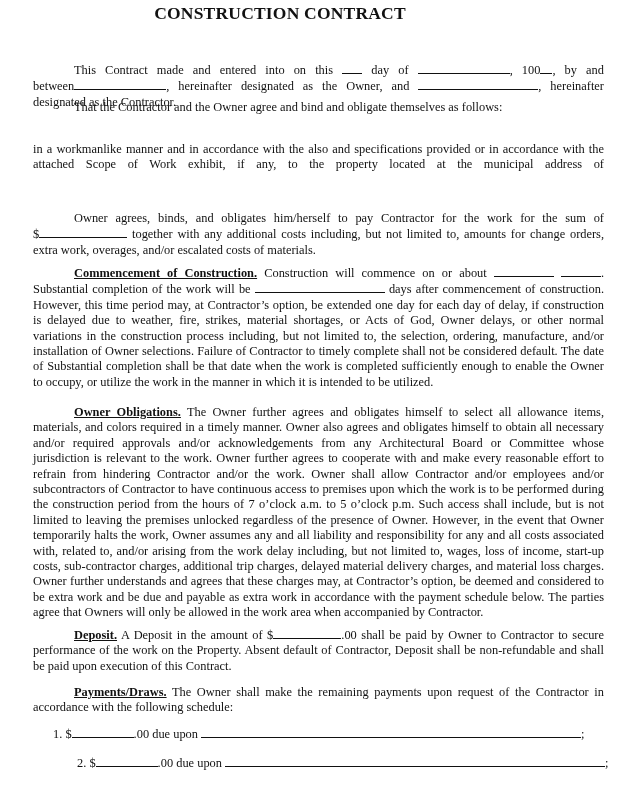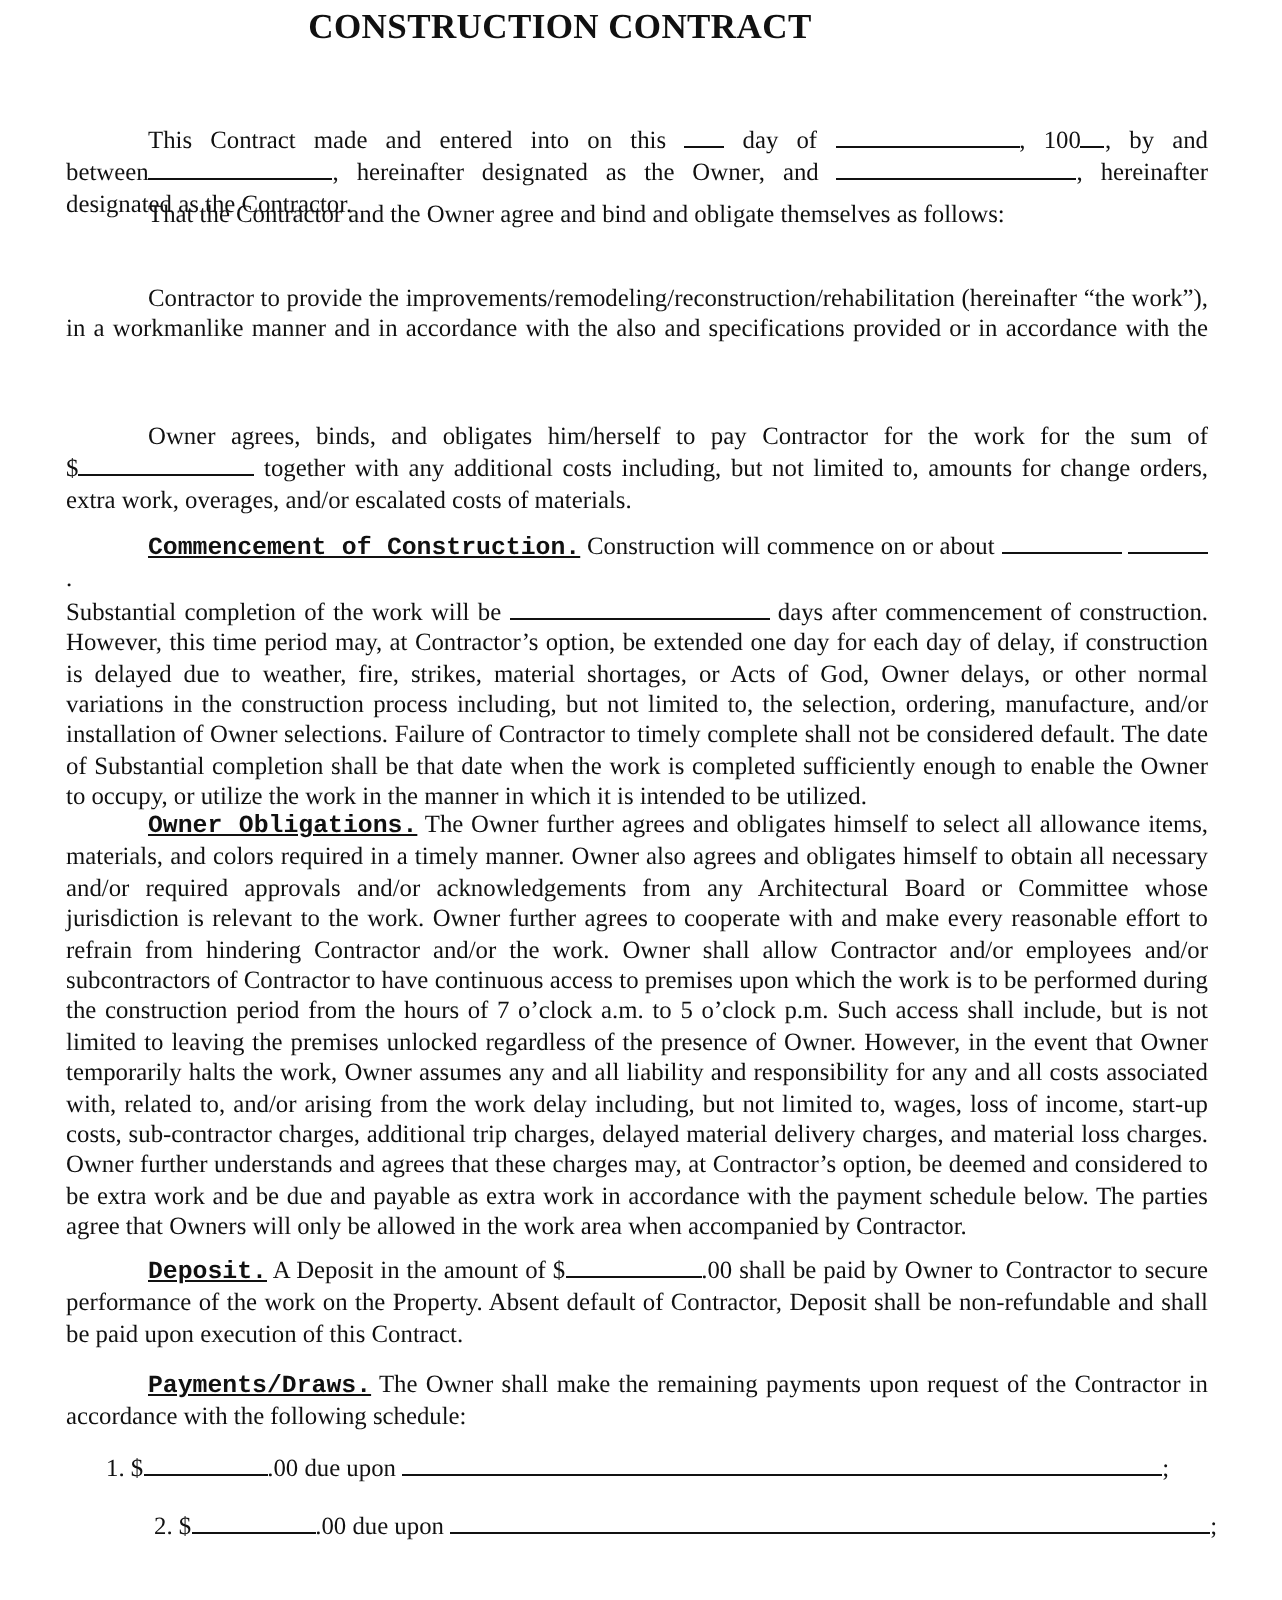--- a/index.html
+++ b/index.html
@@ -11,21 +11,21 @@
   .page { position: absolute; left: 0; top: 0; width: 641px; height: 800px; }
   .title {
     position: absolute; top: 6px; left: 0; width: 534px; text-align: center;
     font-weight: bold; font-size: 17.5px; letter-spacing: 0.2px; margin-left: 13px;
   }
   .para {
     position: absolute; left: 33px; width: 571px; text-align: justify;
     text-align-last: left;
   }
   .para .indent { display: inline-block; width: 41px; }
-  .heading { font-weight: bold; text-decoration: underline; font-family: Liberation Mono, monospace; }
+  .heading { font-weight: bold; text-decoration: underline; }
   .blank { display: inline-block; border-bottom: 1px solid #111; height: 11px; vertical-align: baseline; }
   .line { position: absolute; left: 53px; white-space: nowrap; }
   .j { display: block; text-align: justify; text-align-last: justify; }
 </style>
 </head>
 <body>
 
 <div class="page">
 
   <div class="title">CONSTRUCTION CONTRACT</div>
@@ -34,22 +34,22 @@
     <span class="j"><span class="indent"></span><span>This Contract made and entered into on this</span> <span class="blank" style="width:20px"></span> <span>day of</span> <span class="blank" style="width:92px"></span><span>, 100</span><span class="blank" style="width:12px"></span><span>, by and</span></span>
     <span class="j"><span>between</span><span class="blank" style="width:92px"></span><span>, hereinafter designated as the Owner, and</span> <span class="blank" style="width:120px"></span><span>, hereinafter</span></span>
     <span style="display:block">designated as the Contractor.</span>
   </div>
 
   <div class="para" style="top:100px;">
     <span class="indent"></span><span>That the Contractor and the Owner agree and bind and obligate themselves as follows:</span>
   </div>
 
   <div class="para" style="top:142px;">
-    <span class="j"><span class="indent"></span><span>Contractor to provide the improvements/remodeling/reconstruction/rehabilitation (hereinafter “the work”),</span></span>
     <span class="j">in a workmanlike manner and in accordance with the also and specifications provided or in accordance with the</span>
+    <span class="j">attached Scope of Work exhibit, if any, to the property located at the municipal address of</span>
   </div>
 
   <div class="para" style="top:211px;">
     <span class="j"><span class="indent"></span><span>Owner agrees, binds, and obligates him/herself to pay Contractor for the work for the sum of</span></span>
     <span class="j"><span>$</span><span class="blank" style="width:88px"></span> <span>together with any additional costs including, but not limited to, amounts for change orders,</span></span>
     <span style="display:block">extra work, overages, and/or escalated costs of materials.</span>
   </div>
 
   <div class="para" style="top:265px;">
     <span class="j"><span class="indent"></span><span class="heading">Commencement of Construction.</span> <span>Construction will commence on or about</span> <span class="blank" style="width:60px"></span> <span class="blank" style="width:40px"></span><span>.</span></span>

